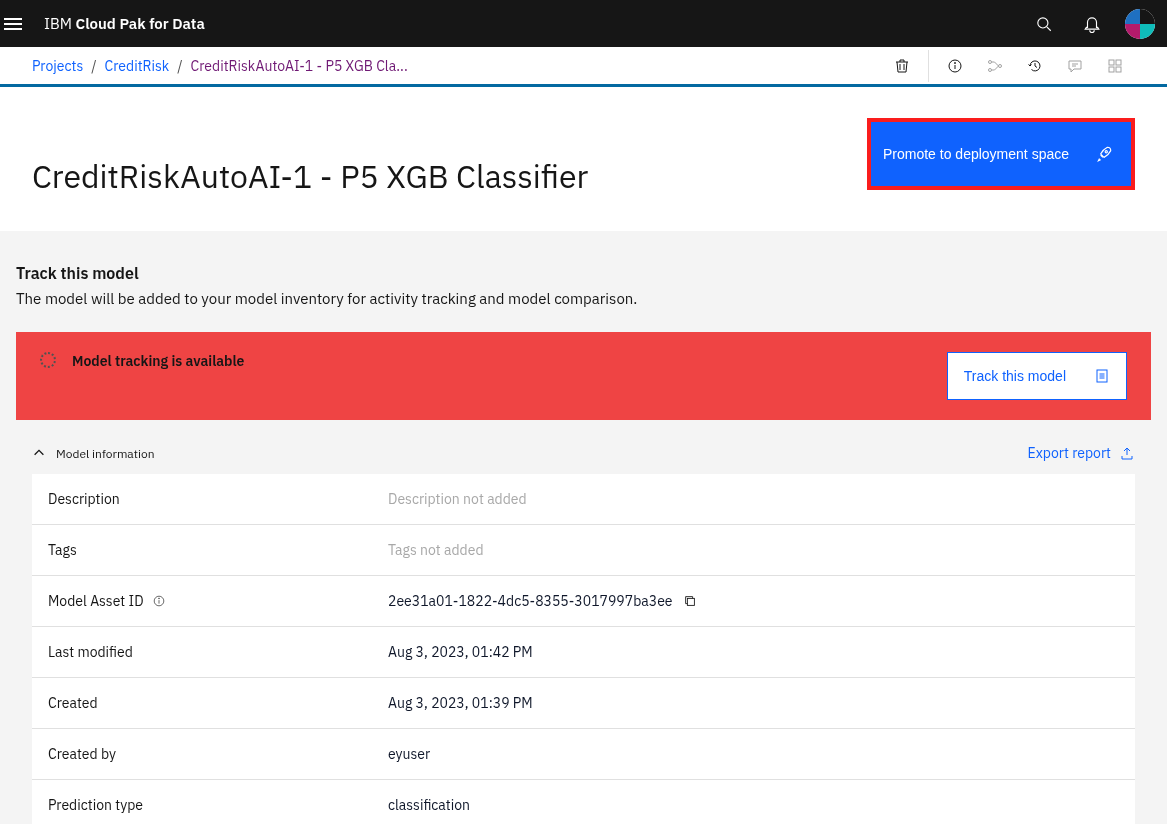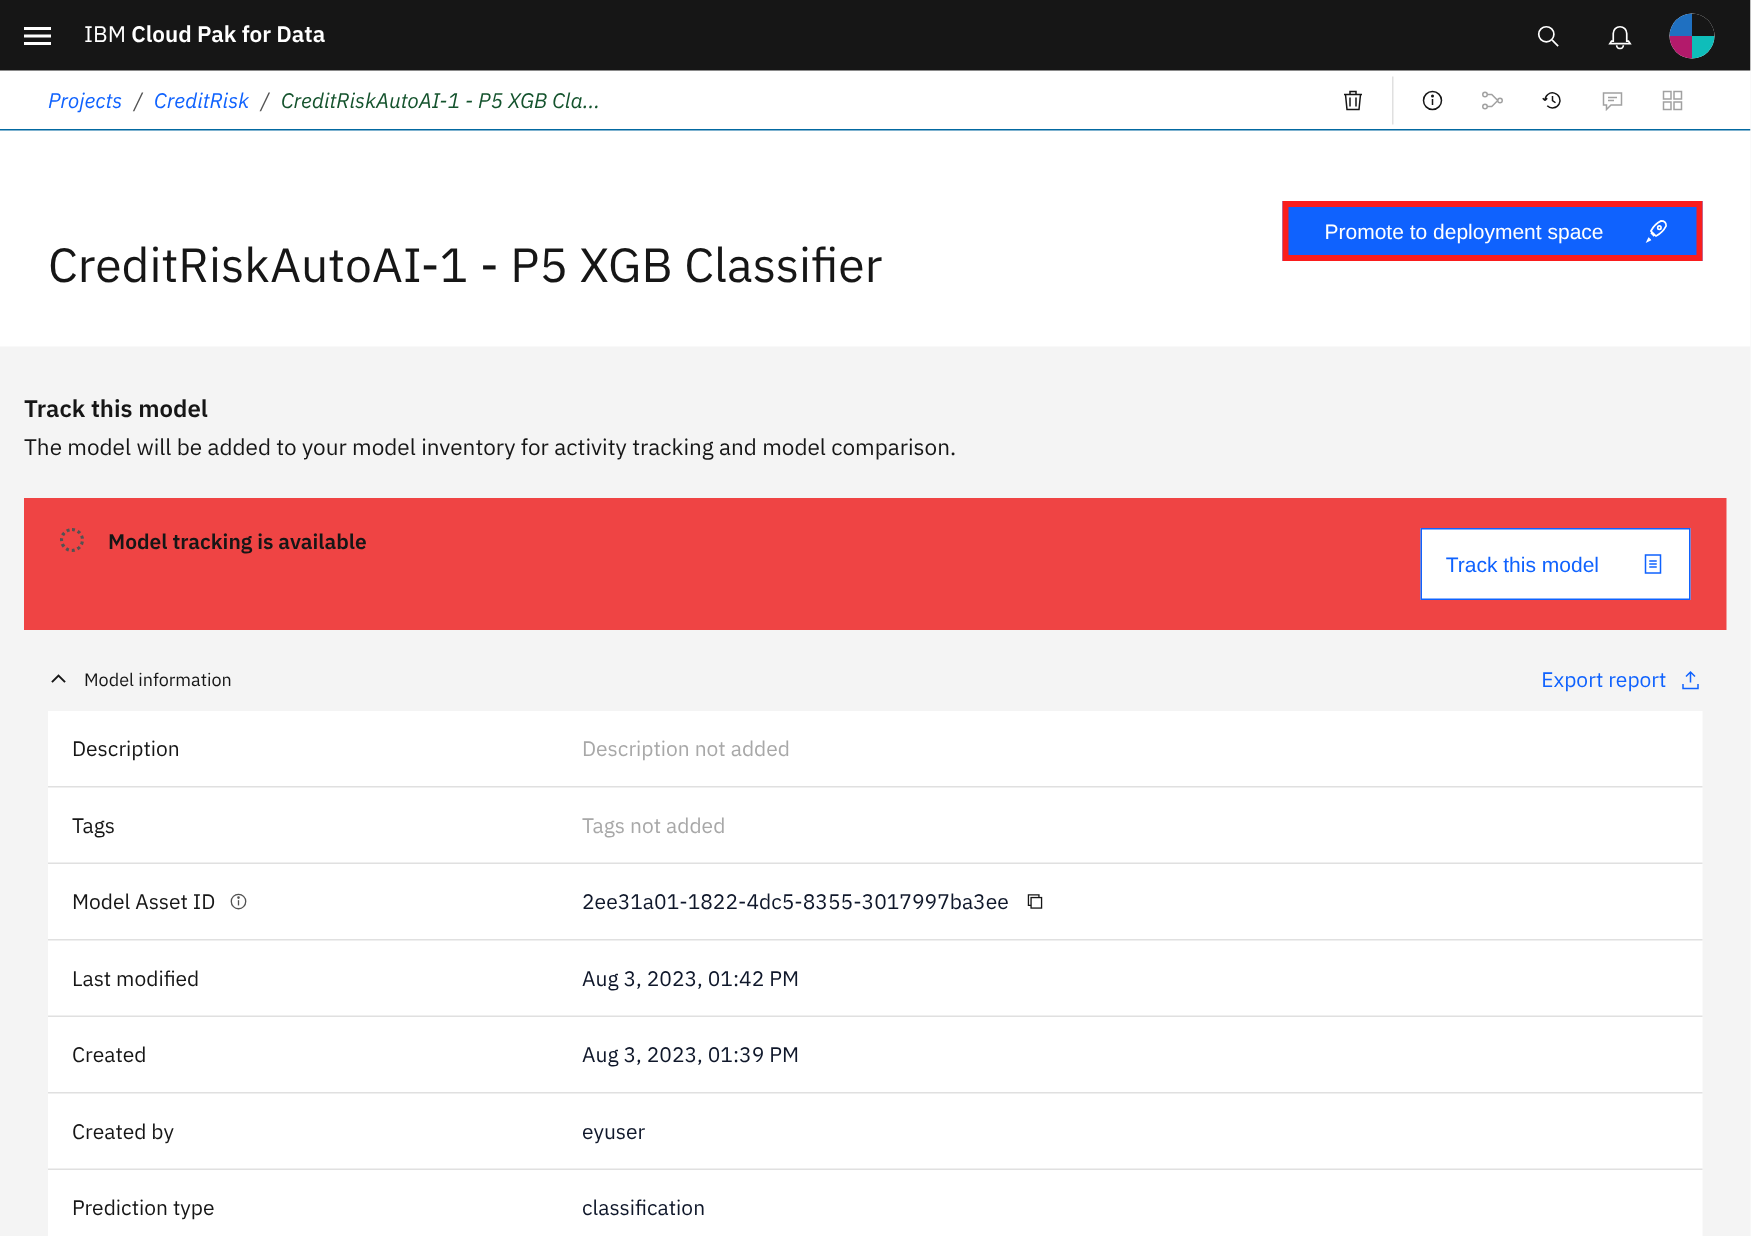--- a/index.html
+++ b/index.html
@@ -1,49 +1,49 @@
 <!DOCTYPE html>
 <html><head>
 <meta charset="utf-8">
 <style>
 * { margin: 0; padding: 0; box-sizing: border-box; }
 body { font-family: "IBM Plex Sans", -apple-system, BlinkMacSystemFont, "Segoe UI", Helvetica, Arial, sans-serif; font-size: 14px; color: #161616; background: #ffffff; }
 
 
-.topbar { height: 47px; background: #161616; display: flex; align-items: center; padding: 0 16px; color: #ffffff; }
+.topbar { height: 47px; background: #161616; display: flex; align-items: center; padding: 0 4px; color: #ffffff; }
 .hamburger { width: 20px; height: 20px; display: flex; flex-direction: column; justify-content: center; gap: 3px; cursor: pointer; margin-right: 20px; }
 .hamburger span { display: block; height: 2px; background: #ffffff; width: 18px; }
 .brand { font-size: 15px; }
 .brand .light { font-weight: 400; }
 .brand .bold { font-weight: 600; }
 .topbar-right { margin-left: auto; display: flex; align-items: center; gap: 2px; }
 .topbar-icon { width: 46px; height: 46px; display: flex; align-items: center; justify-content: center; cursor: pointer; }
 .avatar-icon { width: 46px; height: 46px; display: flex; align-items: center; justify-content: center; }
 .avatar-circle { width: 30px; height: 30px; border-radius: 50%; position: relative; overflow: hidden; background: #ffffff; }
 .avatar-q { position: absolute; width: 50%; height: 50%; }
 .avatar-q.tl { top: 0; left: 0; background: #1f70c1; }
 .avatar-q.tr { top: 0; left: 50%; background: #161616; }
 .avatar-q.bl { top: 50%; left: 0; background: #b31a6b; }
 .avatar-q.br { top: 50%; left: 50%; background: #0fbdba; }
 
 
-.breadcrumb-bar { height: 40px; display: flex; align-items: center; padding: 0 32px; border-bottom: 1px solid #0369a1; font-style: italic; }
+.breadcrumb-bar { height: 40px; display: flex; align-items: center; padding: 0 32px; border-bottom: 3px solid #0369a1; }
 .breadcrumb { display: flex; align-items: center; gap: 8px; font-size: 14px; }
 .breadcrumb a { color: #0f62fe; text-decoration: none; cursor: pointer; }
 .breadcrumb .sep { color: #525252; }
-.breadcrumb .current { color: #14532d; }
+.breadcrumb .current { color: #701a75; }
 .action-icons { margin-left: auto; display: flex; align-items: center; gap: 0; }
 .action-icon { width: 40px; height: 40px; display: flex; align-items: center; justify-content: center; cursor: pointer; }
 .action-sep { width: 1px; height: 32px; background: #e0e0e0; margin: 0 6px; }
 .action-icon.muted svg { opacity: .4; }
 
 
 .title-row { display: flex; align-items: center; padding: 24px 32px 34px; }
 .page-title { font-size: 32px; font-weight: 400; letter-spacing: 0; margin-top: 44px; }
-.promote-btn { margin-left: auto; background: #0f62fe; color: #ffffff; border: 4px solid #fa1d1d; height: 40px; padding: 0 18px 0 24px; display: flex; align-items: center; gap: 26px; font-size: 14px; cursor: pointer; }
+.promote-btn { margin-left: auto; background: #0f62fe; color: #ffffff; border: 4px solid #fa1d1d; height: 72px; padding: 0 18px 0 12px; display: flex; align-items: center; gap: 26px; font-size: 14px; cursor: pointer; }
 
 
 .track-section { background: #f4f4f4; padding: 32px 16px 16px; }
 .track-heading { font-size: 16px; font-weight: 600; margin-bottom: 6px; }
 .track-desc { font-size: 15px; color: #161616; margin-bottom: 24px; }
 .track-card { background: #ef4444; padding: 20px 24px; display: flex; align-items: flex-start; }
 .spinner { width: 16px; height: 16px; border-radius: 50%; border: 2px dotted #525252; margin-right: 16px; }
 .track-label { font-weight: 600; font-size: 14px; }
 .track-btn { margin-left: auto; border: 1px solid #0f62fe; color: #0f62fe; background: #ffffff; height: 48px; padding: 0 16px; display: flex; align-items: center; gap: 28px; font-size: 14px; cursor: pointer; }
 

